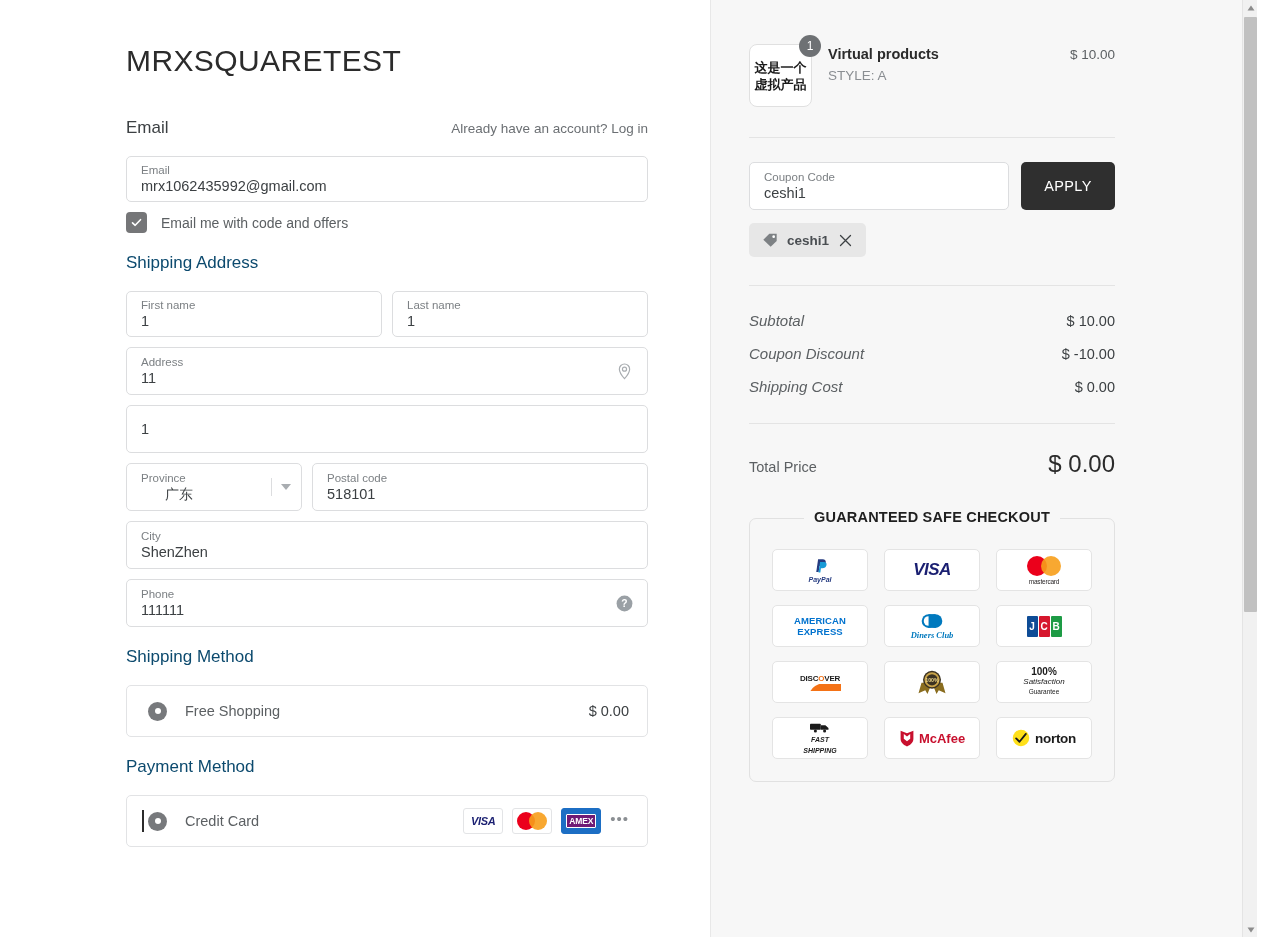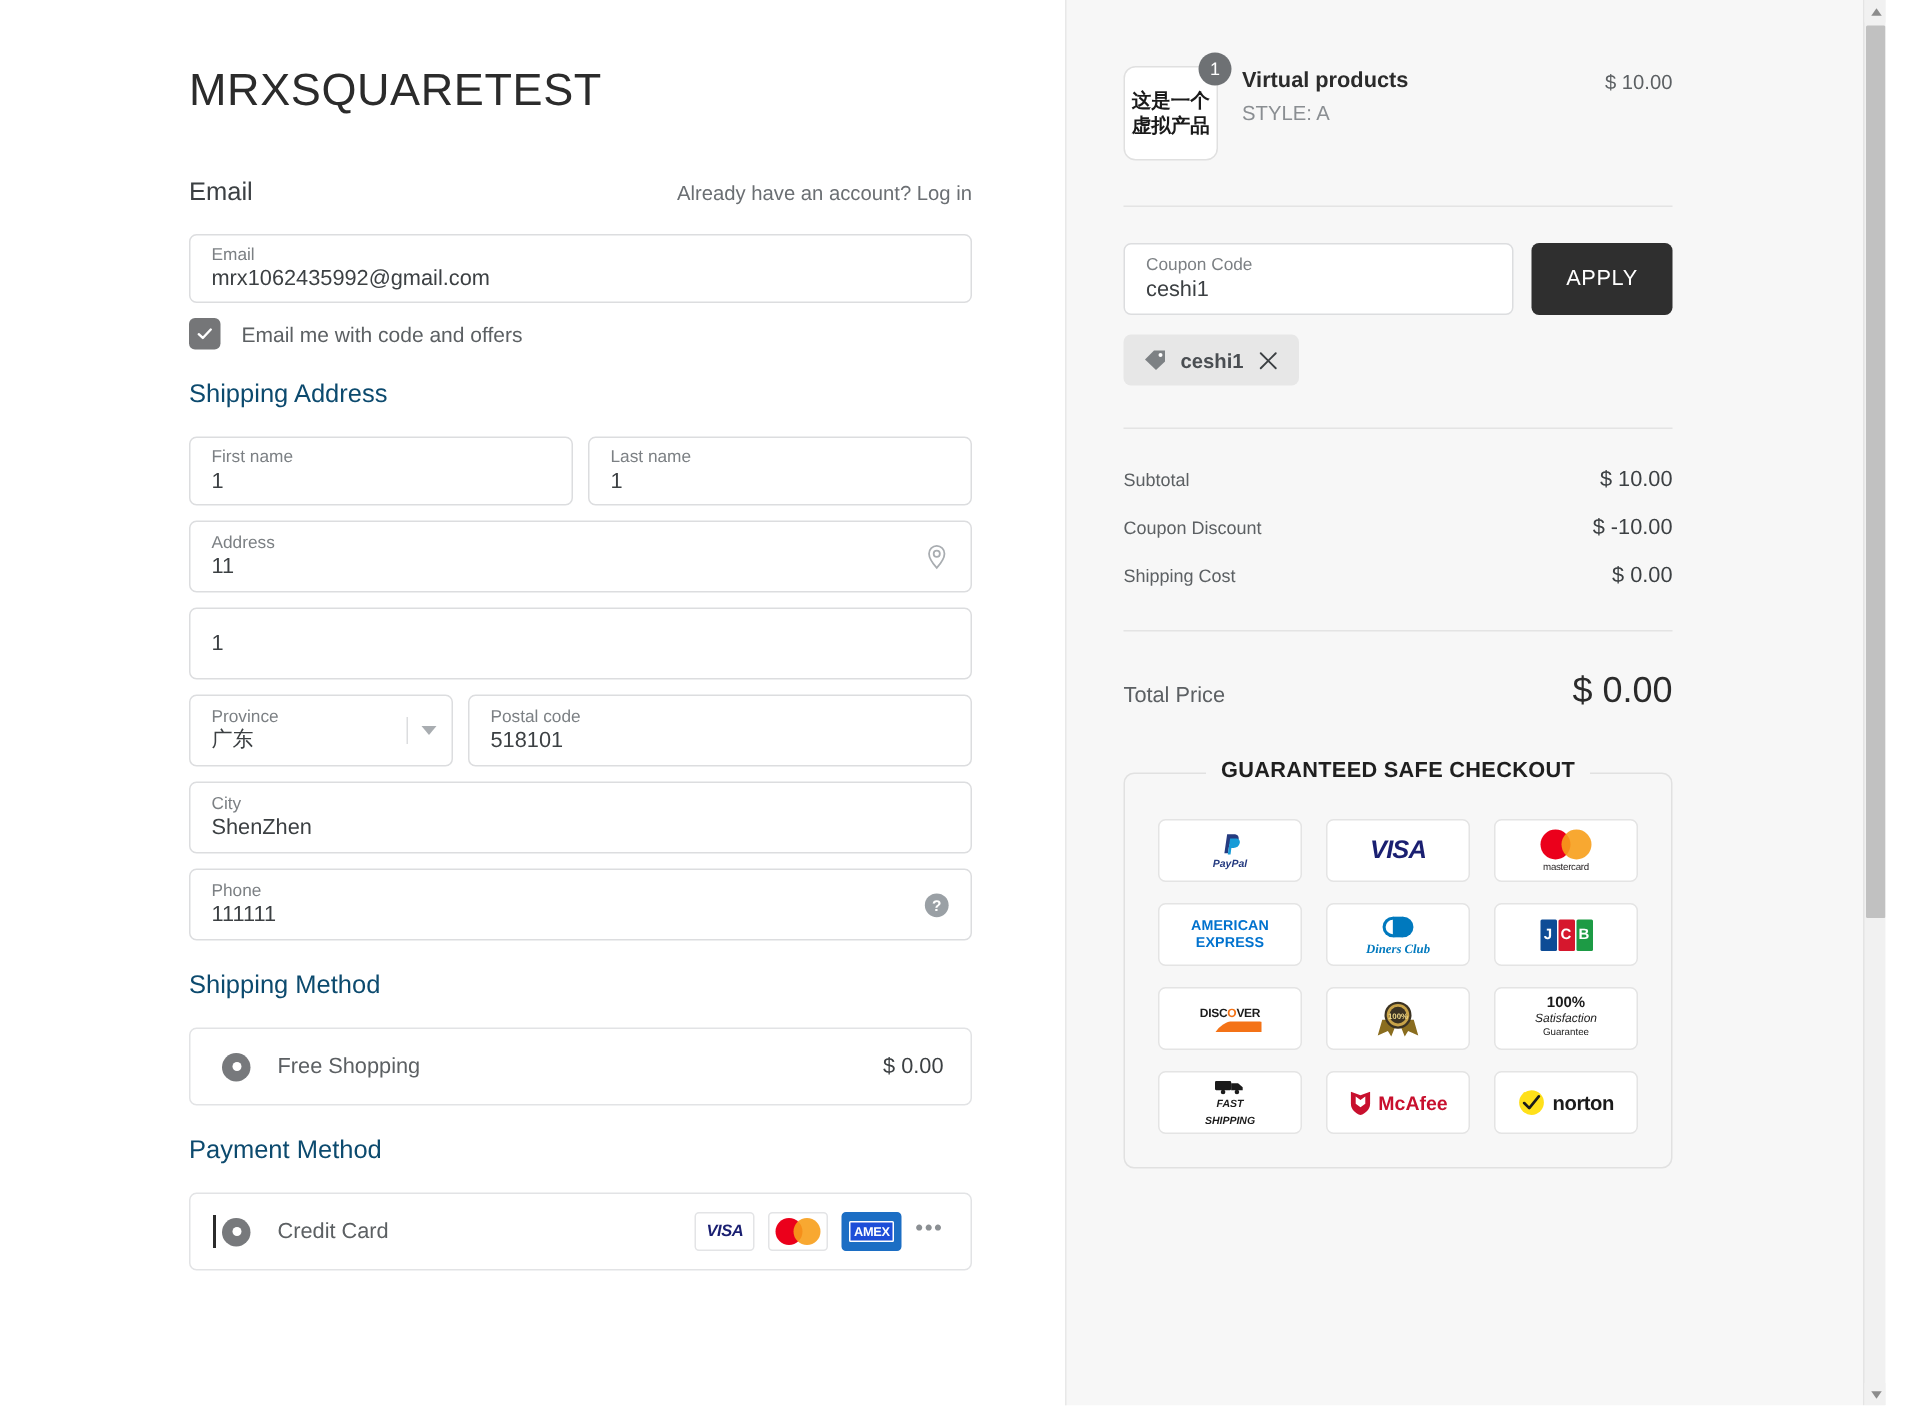--- a/index.html
+++ b/index.html
@@ -75,21 +75,21 @@
     font-size: 11.5px;
     color: #7c8084;
     line-height: 13px;
     margin-bottom: 1px;
   }
   .field .fvalue {
     font-size: 14.5px;
     color: #3c4043;
     line-height: 17px;
   }
-  .field .fvalue.cjk { font-family: Liberation Mono, monospace; font-size: 14px; }
+  .field .fvalue.cjk { font-family: Liberation Sans, sans-serif; font-size: 14px; margin-left: 24px; }
   .field.tall { height: 48px; }
 
   .field-icon {
     position: absolute;
     right: 12px;
     top: 50%;
     transform: translateY(-50%);
     width: 22px; height: 22px;
     display: flex; align-items: center; justify-content: center;
   }
@@ -174,21 +174,21 @@
   .plogo.amex { background: #1c6ec4; border-color: #1c6ec4; }
   .pdots { font-size: 15px; color: #8b8f93; letter-spacing: 1px; padding-bottom: 6px; }
 
   .visa-txt {
     font-family: "Liberation Sans", sans-serif;
     font-weight: 700; font-style: italic;
     font-size: 11px; color: #1a1f71; letter-spacing: -0.3px;
   }
   .amex-txt {
     font-weight: 700; font-size: 8.5px; color: #fff;
-    background: #1d4ed8; letter-spacing: -0.2px;
+    background: #701a75; letter-spacing: -0.2px;
     border: 1px solid #fff; padding: 1px 2px; border-radius: 1px;
   }
   .mc-marks { position: relative; width: 30px; height: 18px; }
   .mc-marks i {
     position: absolute; top: 0; width: 18px; height: 18px; border-radius: 50%;
   }
   .mc-marks i.l { left: 0; background: #eb001b; }
   .mc-marks i.r { right: 0; background: #f79e1b; opacity: 0.9; }
 
   
@@ -272,21 +272,21 @@
     margin-top: 13px;
   }
   .chip-label { font-size: 13.5px; font-weight: 700; color: #4a4e52; }
   .chip-x { cursor: pointer; display: flex; align-items: center; }
 
   
   .trow {
     display: flex; justify-content: space-between; align-items: baseline;
     margin-bottom: 16px;
   }
-  .trow .tlabel { font-size: 12px; color: #5c6063; }
+  .trow .tlabel { font-size: 15px; color: #5c6063; font-style: italic; }
   .trow .tval { font-size: 14.5px; color: #3c4043; }
   .total-row { display: flex; justify-content: space-between; align-items: baseline; }
   .total-row .tlabel { font-size: 14.5px; color: #5c6063; }
   .total-row .tval { font-size: 24px; color: #2b2b2b; }
 
   
   .trust {
     position: relative;
     border: 1px solid #e1e1e1;
     border-radius: 7px;

